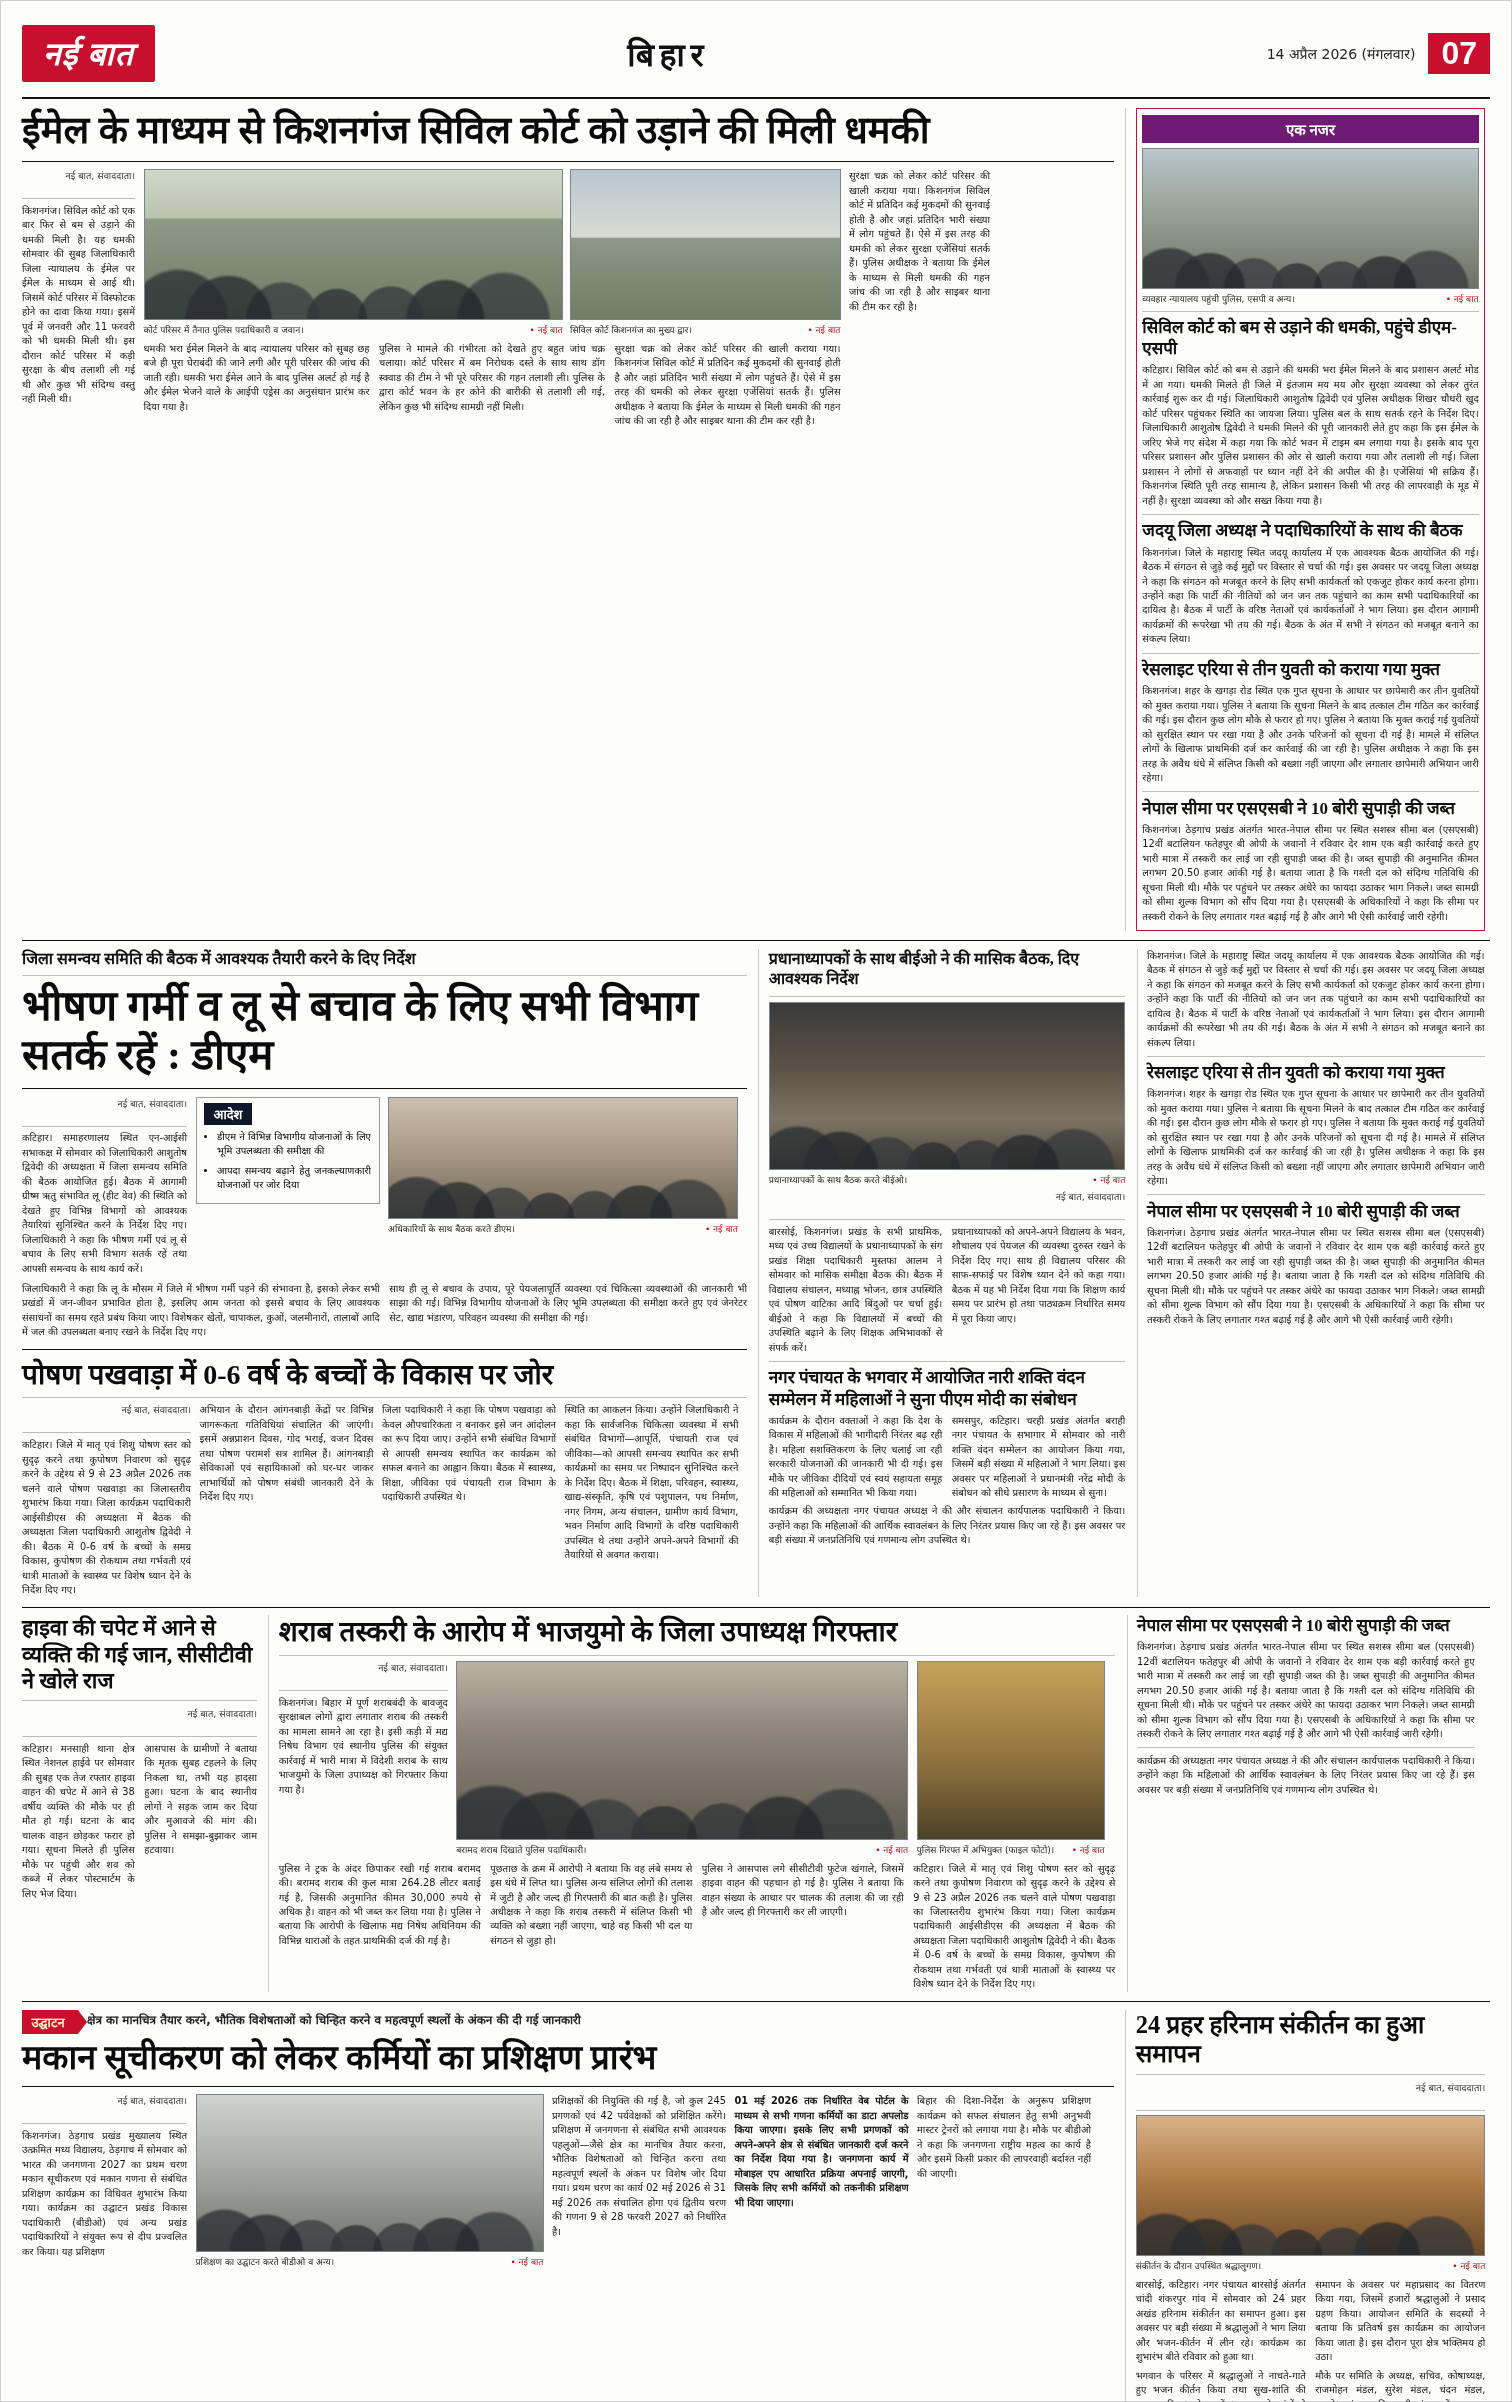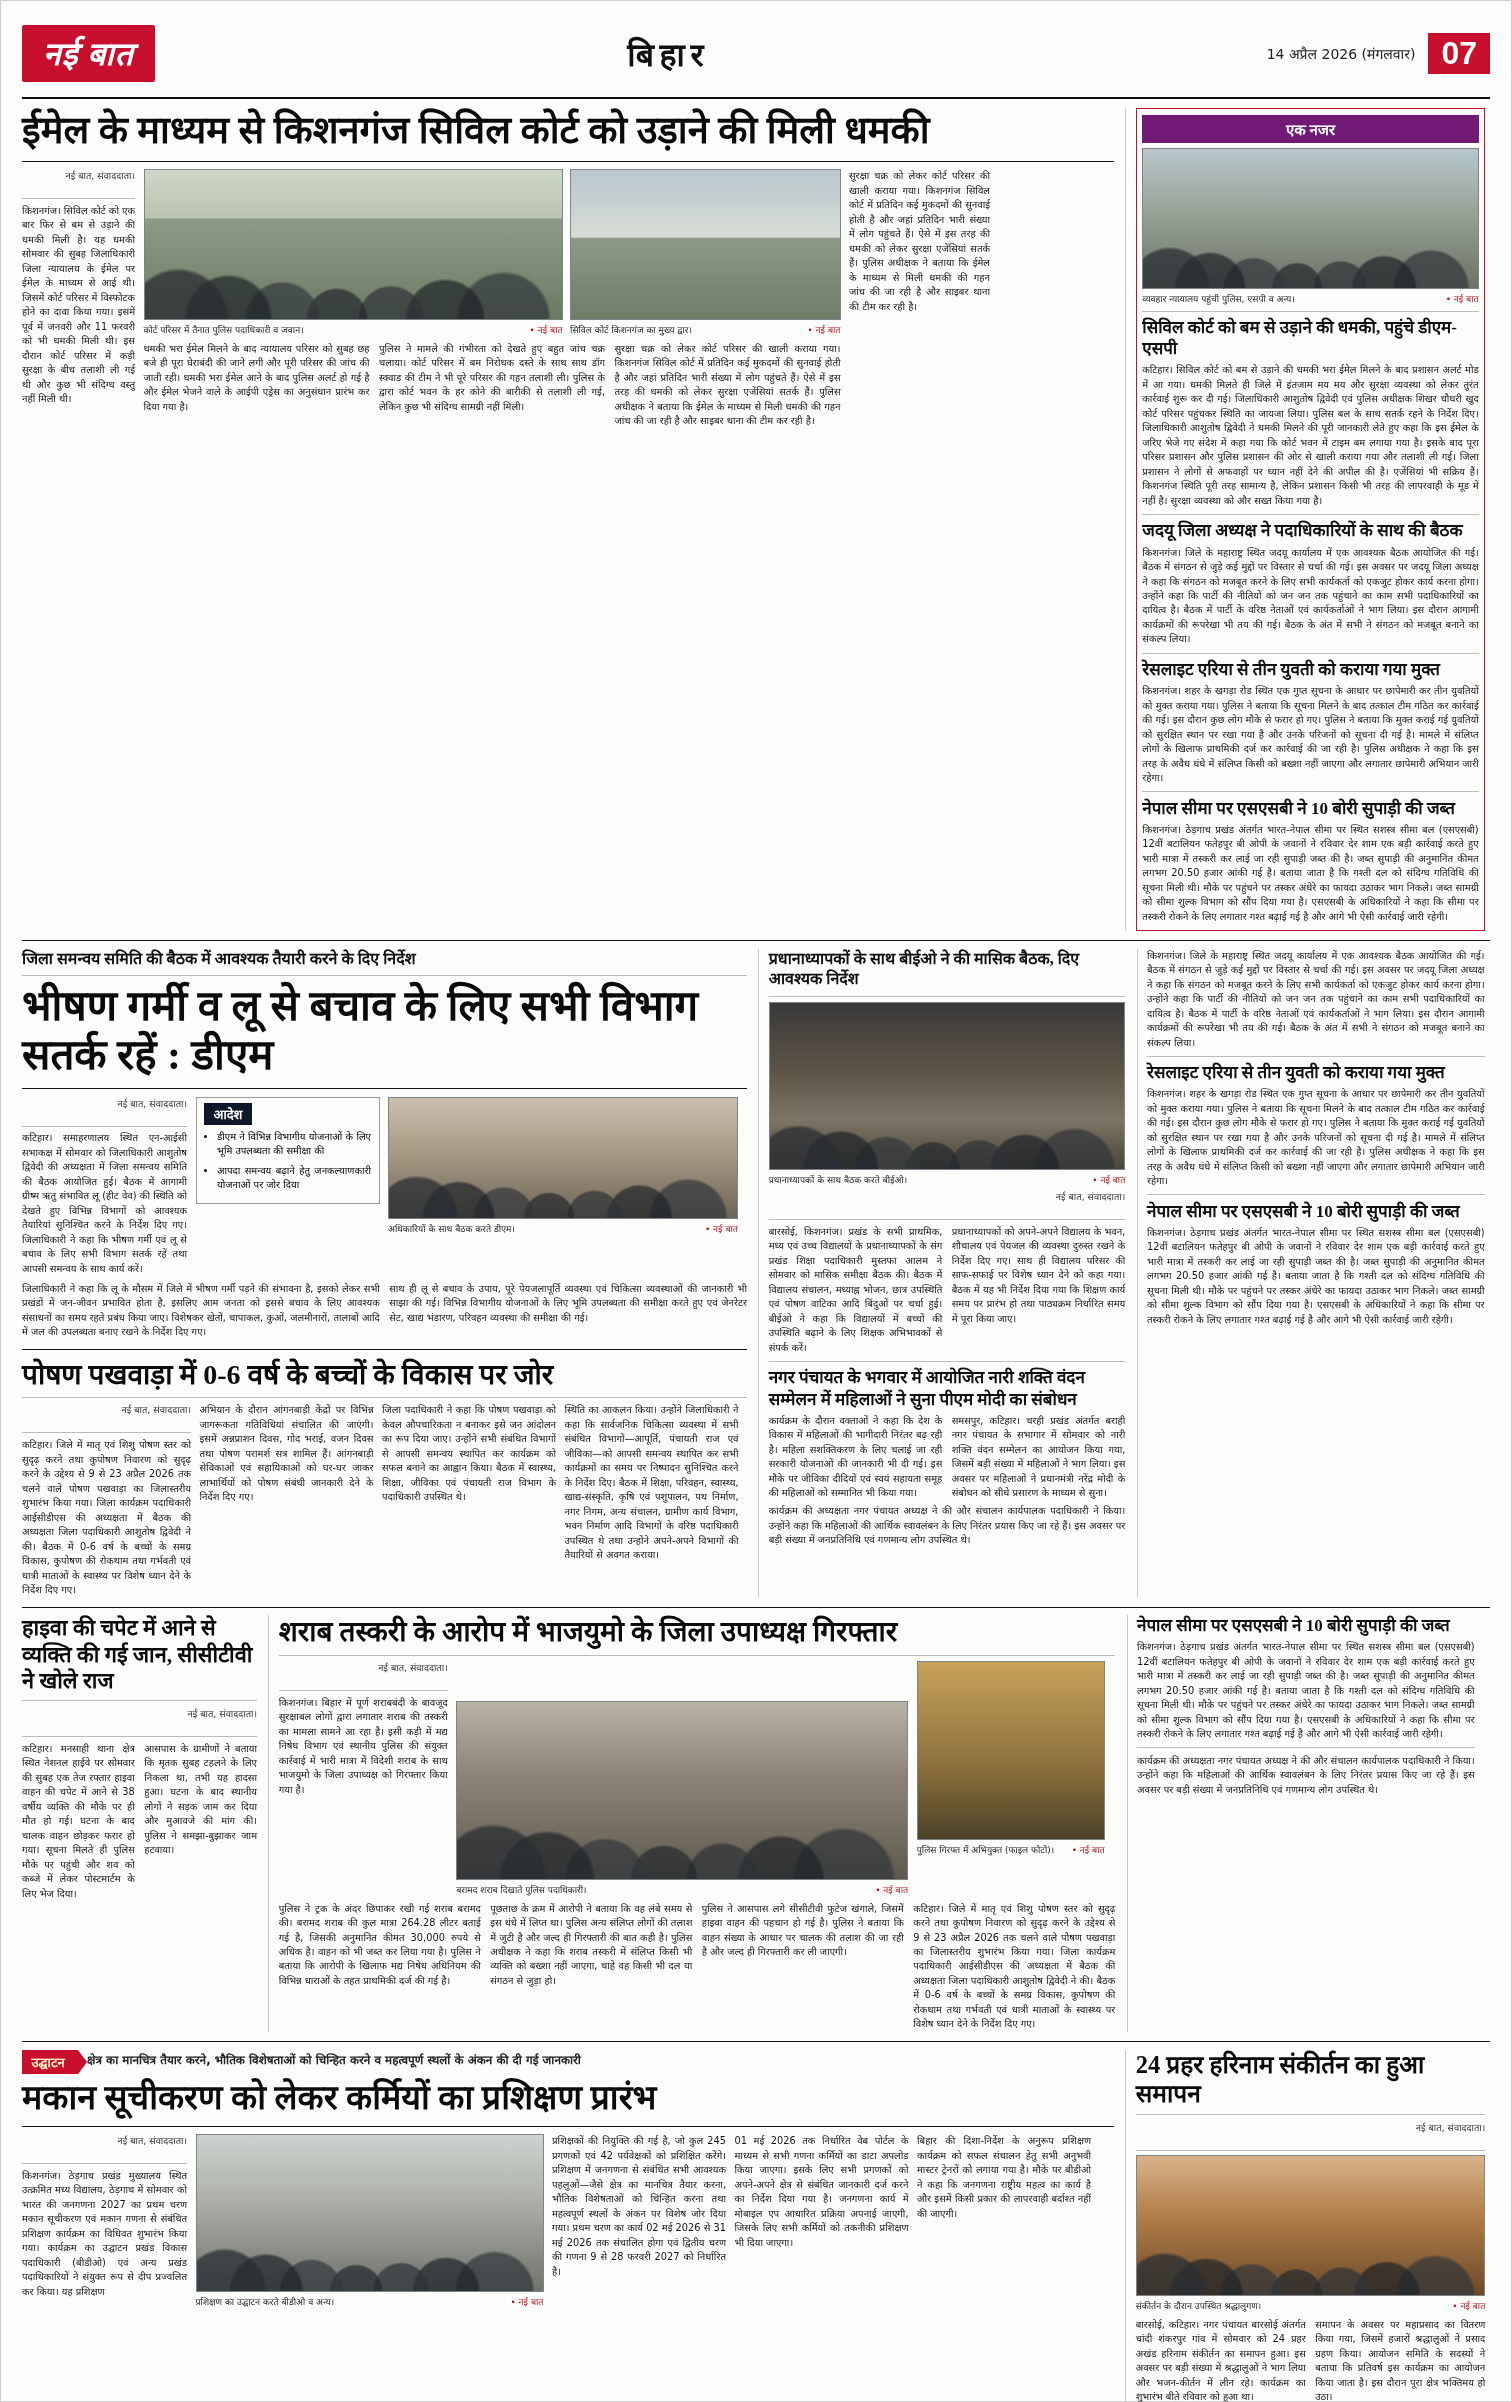--- a/index.html
+++ b/index.html
@@ -349,21 +349,21 @@
     </div>
 
     <div style="width:847px; border-left:0.9px solid #c9c9c9; padding-left:9.4px;">
       <div class="headline-l">शराब तस्करी के आरोप में भाजयुमो के जिला उपाध्यक्ष गिरफ्तार</div>
       <div class="rule-thin"></div>
       <div class="flex" style="gap:8.5px;">
         <div style="width:169px;">
           <div class="byline">नई बात, संवाददाता।</div>
           <div class="col-text">किशनगंज। बिहार में पूर्ण शराबबंदी के बावजूद सुरक्षाबल लोगों द्वारा लगातार शराब की तस्करी का मामला सामने आ रहा है। इसी कड़ी में मद्य निषेध विभाग एवं स्थानीय पुलिस की संयुक्त कार्रवाई में भारी मात्रा में विदेशी शराब के साथ भाजयुमो के जिला उपाध्यक्ष को गिरफ्तार किया गया है।</div>
         </div>
-        <div style="width:452px;margin-top:40px;">
+        <div style="width:452px;">
           <div class="photo ph-seize people" style="height:179px;"></div>
           <div class="caption">
             <span>बरामद शराब दिखाते पुलिस पदाधिकारी।</span>
             <span class="credit">• नई बात</span>
           </div>
         </div>
         <div style="width:188px;">
           <div class="photo ph-person" style="height:179px;"></div>
           <div class="caption">
             <span>पुलिस गिरफ्त में अभियुक्त (फाइल फोटो)।</span>
@@ -404,21 +404,21 @@
           <div class="col-text">किशनगंज। ठेड़गाच प्रखंड मुख्यालय स्थित उत्क्रमित मध्य विद्यालय, ठेड़गाच में सोमवार को भारत की जनगणना 2027 का प्रथम चरण मकान सूचीकरण एवं मकान गणना से संबंधित प्रशिक्षण कार्यक्रम का विधिवत शुभारंभ किया गया। कार्यक्रम का उद्घाटन प्रखंड विकास पदाधिकारी (बीडीओ) एवं अन्य प्रखंड पदाधिकारियों ने संयुक्त रूप से दीप प्रज्वलित कर किया। यह प्रशिक्षण</div>
         </div>
         <div style="width:348px;">
           <div class="photo ph-lamp people" style="height:158px;"></div>
           <div class="caption">
             <span>प्रशिक्षण का उद्घाटन करते बीडीओ व अन्य।</span>
             <span class="credit">• नई बात</span>
           </div>
         </div>
         <div class="col-text" style="width:174px;">प्रशिक्षकों की नियुक्ति की गई है, जो कुल 245 प्रगणकों एवं 42 पर्यवेक्षकों को प्रशिक्षित करेंगे। प्रशिक्षण में जनगणना से संबंधित सभी आवश्यक पहलुओं—जैसे क्षेत्र का मानचित्र तैयार करना, भौतिक विशेषताओं को चिन्हित करना तथा महत्वपूर्ण स्थलों के अंकन पर विशेष जोर दिया गया। प्रथम चरण का कार्य 02 मई 2026 से 31 मई 2026 तक संचालित होगा एवं द्वितीय चरण की गणना 9 से 28 फरवरी 2027 को निर्धारित है।</div>
-        <div class="col-text" style="width:174px;">01 मई 2026 तक निर्धारित वेब पोर्टल के माध्यम से सभी गणना कर्मियों का डाटा अपलोड किया जाएगा। इसके लिए सभी प्रगणकों को अपने-अपने क्षेत्र से संबंधित जानकारी दर्ज करने का निर्देश दिया गया है। जनगणना कार्य में मोबाइल एप आधारित प्रक्रिया अपनाई जाएगी, जिसके लिए सभी कर्मियों को तकनीकी प्रशिक्षण भी दिया जाएगा।</div>
+        <div class="col-text" style="width:174px;font-weight:bold;">01 मई 2026 तक निर्धारित वेब पोर्टल के माध्यम से सभी गणना कर्मियों का डाटा अपलोड किया जाएगा। इसके लिए सभी प्रगणकों को अपने-अपने क्षेत्र से संबंधित जानकारी दर्ज करने का निर्देश दिया गया है। जनगणना कार्य में मोबाइल एप आधारित प्रक्रिया अपनाई जाएगी, जिसके लिए सभी कर्मियों को तकनीकी प्रशिक्षण भी दिया जाएगा।</div>
         <div class="col-text" style="width:174px;">बिहार की दिशा-निर्देश के अनुरूप प्रशिक्षण कार्यक्रम को सफल संचालन हेतु सभी अनुभवी मास्टर ट्रेनरों को लगाया गया है। मौके पर बीडीओ ने कहा कि जनगणना राष्ट्रीय महत्व का कार्य है और इसमें किसी प्रकार की लापरवाही बर्दाश्त नहीं की जाएगी।</div>
       </div>
     </div>
 
     <div style="width:360px; border-left:0.9px solid #c9c9c9; padding-left:9.4px;">
       <div class="headline-l" style="font-size:24.5px;">24 प्रहर हरिनाम संकीर्तन का हुआ समापन</div>
       <div class="rule-thin"></div>
       <div class="byline">नई बात, संवाददाता।</div>
       <div class="photo ph-kirtan people" style="height:141px;"></div>
       <div class="caption">

